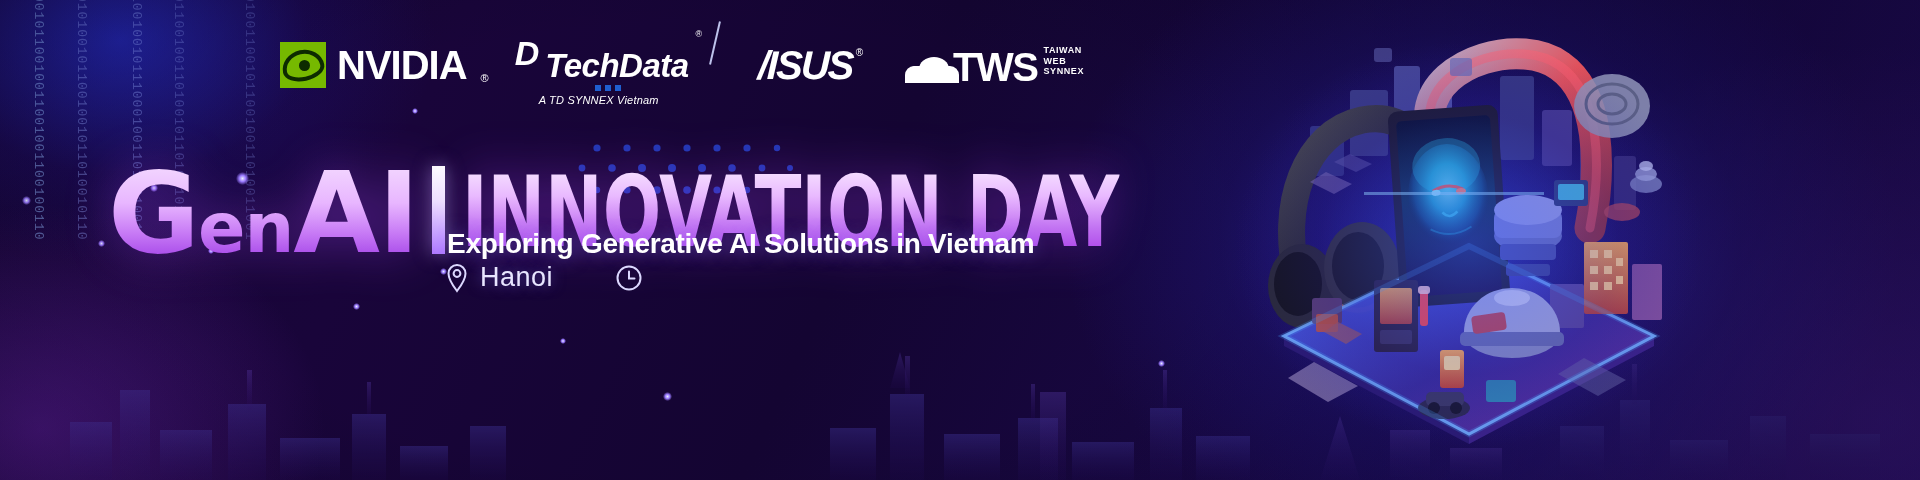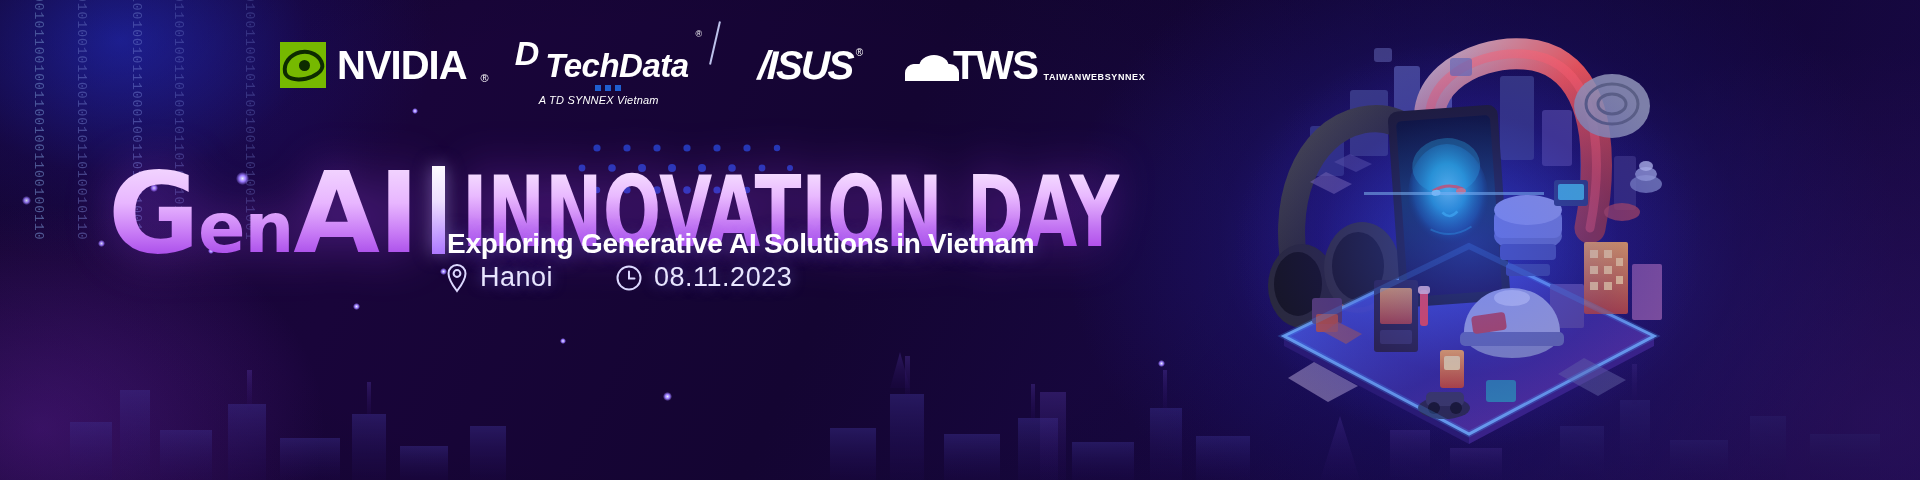--- a/index.html
+++ b/index.html
@@ -112,21 +112,21 @@
   }
   .tws-cloud span{
     position:absolute; left:2px; top:9px; width:19px; height:16px;
     background:#fff; border-radius:50%;
   }
   .tws-word{
     font-size:40px; font-weight:700; color:#fff; letter-spacing:-1.5px; line-height:.9;
     position:relative; z-index:2;
   }
   .tws-sub{
-    display:flex; flex-direction:row; margin-left:6px; margin-bottom:0;
+    display:flex; flex-direction:column; margin-left:6px; margin-bottom:8px;
     font-size:9px; font-weight:700; color:#fff; line-height:1.22; letter-spacing:.6px;
   }
 
   
   .headline{
     position:absolute; left:108px; top:140px; display:flex; align-items:flex-end; height:120px;
   }
   .genai{
     font-family:"DejaVu Sans", sans-serif;
     font-weight:700; line-height:.82; letter-spacing:-2px;
@@ -342,21 +342,20 @@
         <path d="M12 2C7.3 2 3.5 5.8 3.5 10.5C3.5 17 12 28 12 28S20.5 17 20.5 10.5C20.5 5.8 16.7 2 12 2Z" fill="none" stroke="#dcd8ff" stroke-width="2"></path>
         <circle cx="12" cy="10.5" r="3.4" fill="none" stroke="#dcd8ff" stroke-width="2"></circle>
       </svg>
       <span class="meta-text">Hanoi</span>
     </div>
     <div class="meta-item">
       <svg class="glyph" width="28" height="28" viewBox="0 0 28 28">
         <circle cx="14" cy="14" r="11.5" fill="none" stroke="#dcd8ff" stroke-width="2"></circle>
         <path d="M14 7.5V14.5H19.5" fill="none" stroke="#dcd8ff" stroke-width="2" stroke-linecap="round"></path>
       </svg>
-      <span class="meta-text">08.11.2023</span>
     </div>
   </div>
 
   <div class="illustration">
     <div class="illus-glow"></div>
     <svg width="430" height="440" viewBox="0 0 430 440">
       <defs>
         <linearGradient id="plate" x1="0" y1="0" x2="1" y2="1">
           <stop offset="0%" stop-color="#4b6bff"></stop>
             <stop offset="55%" stop-color="#3a2f9e"></stop>

